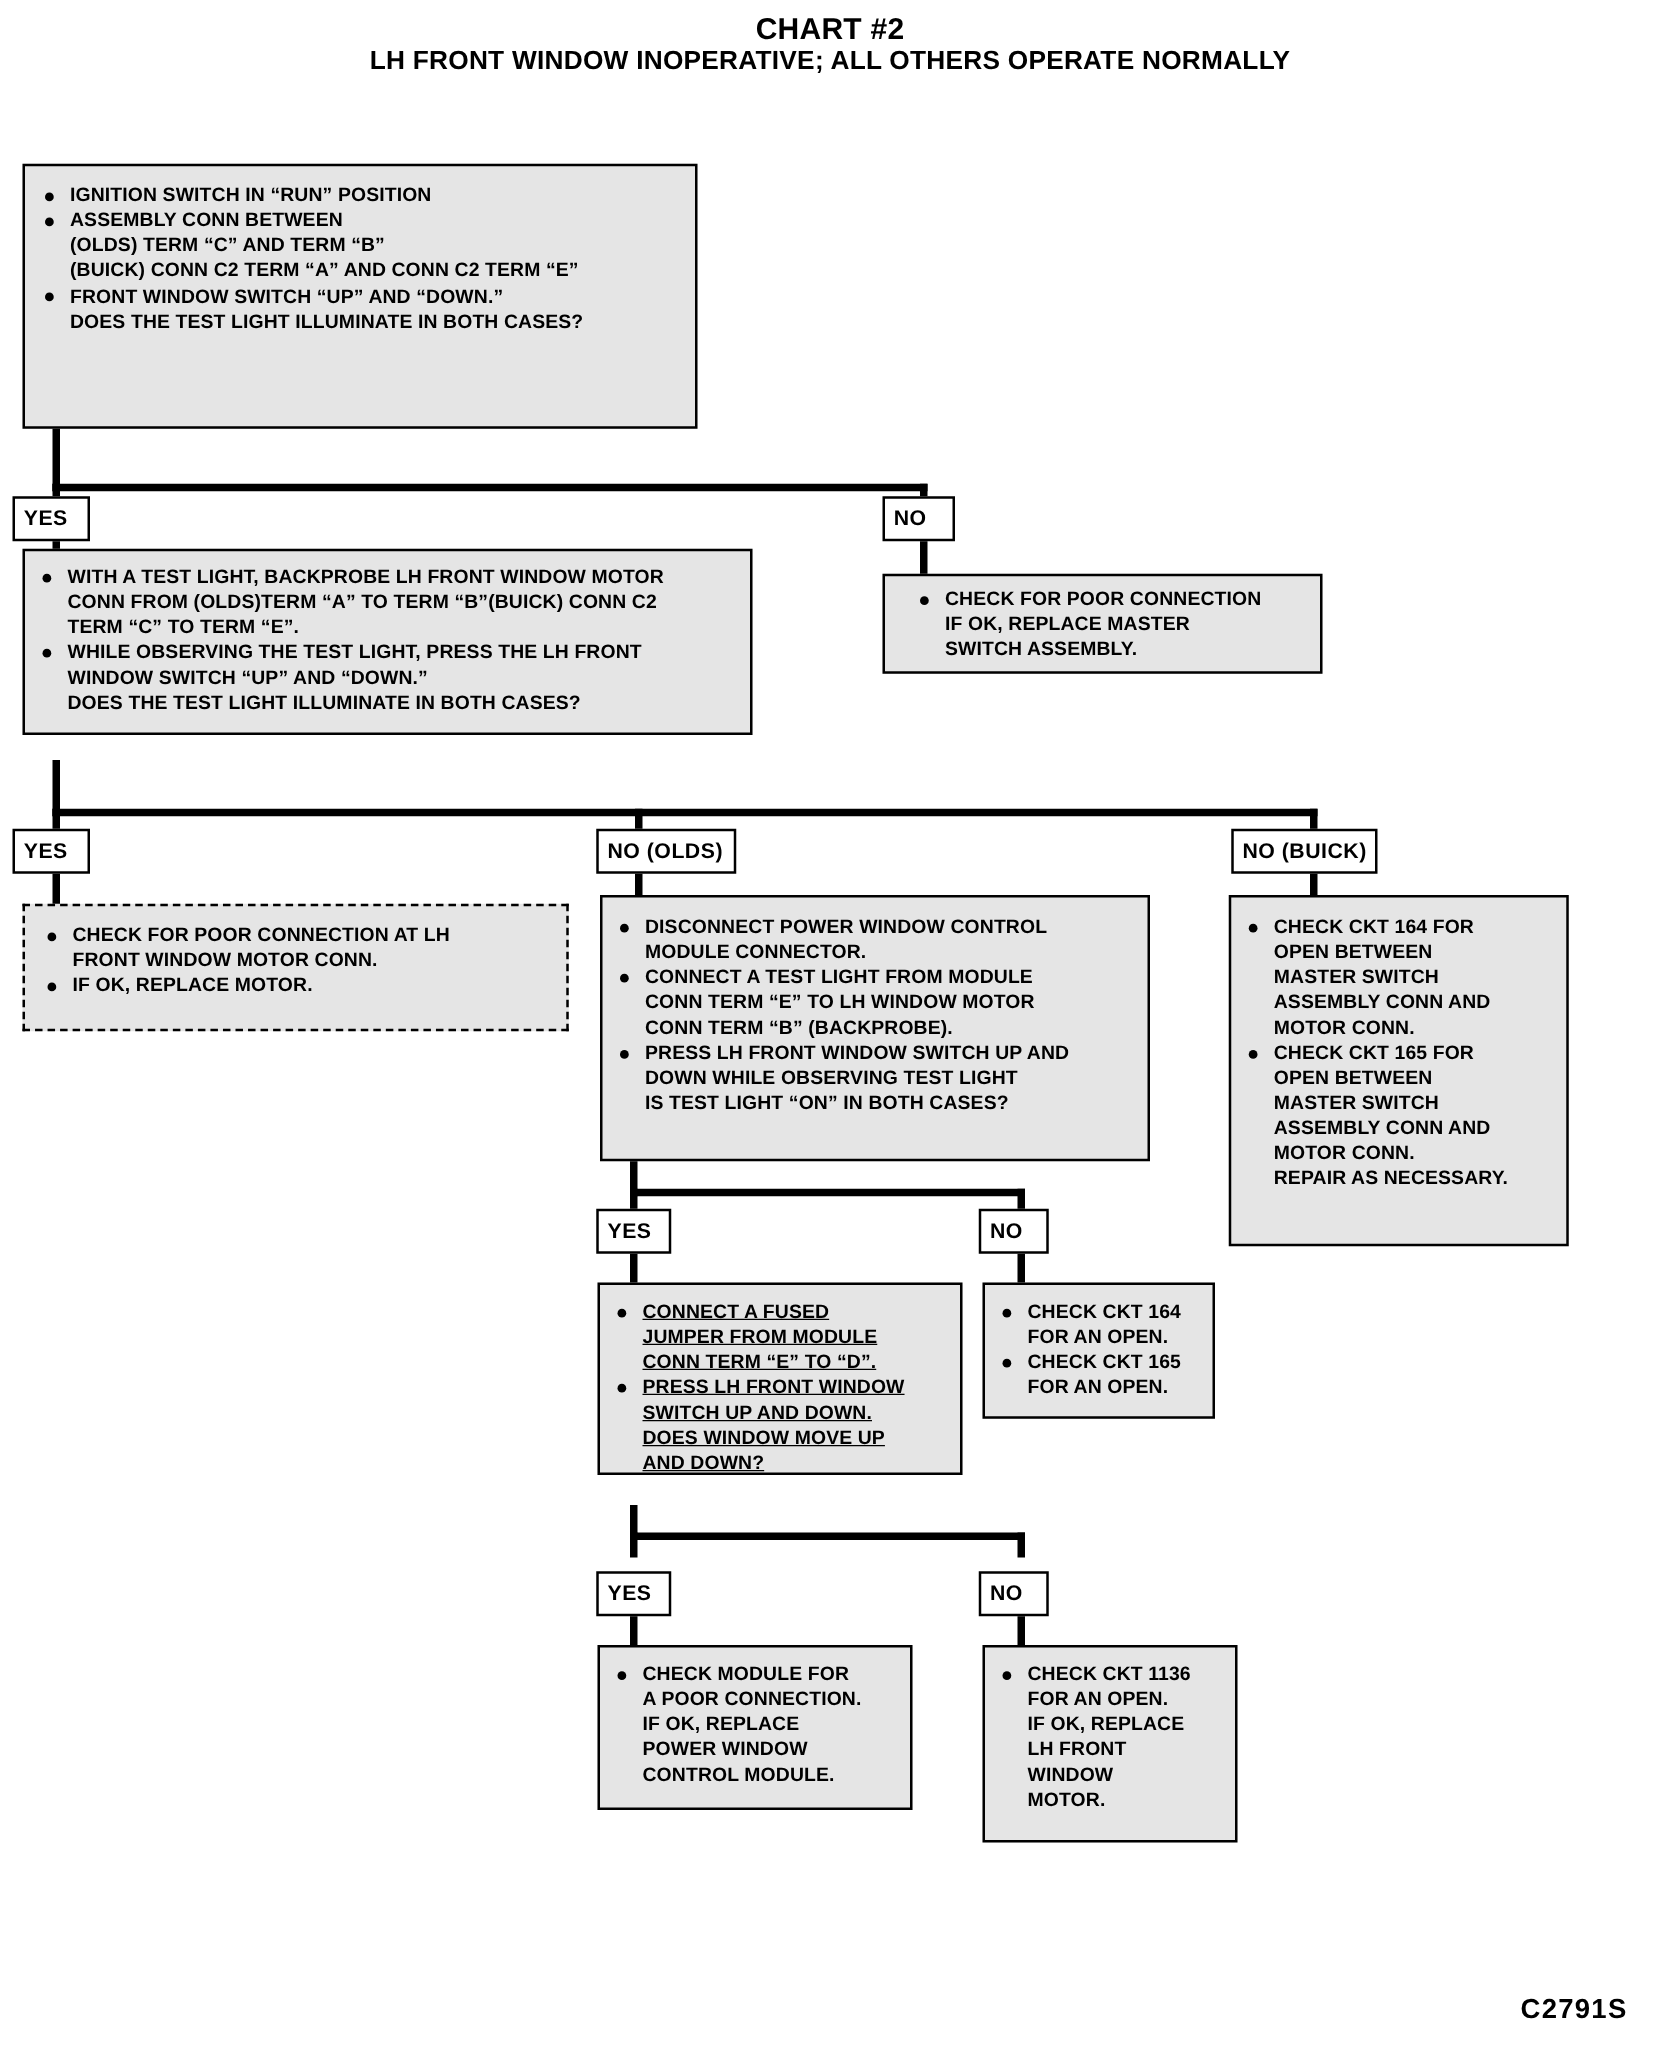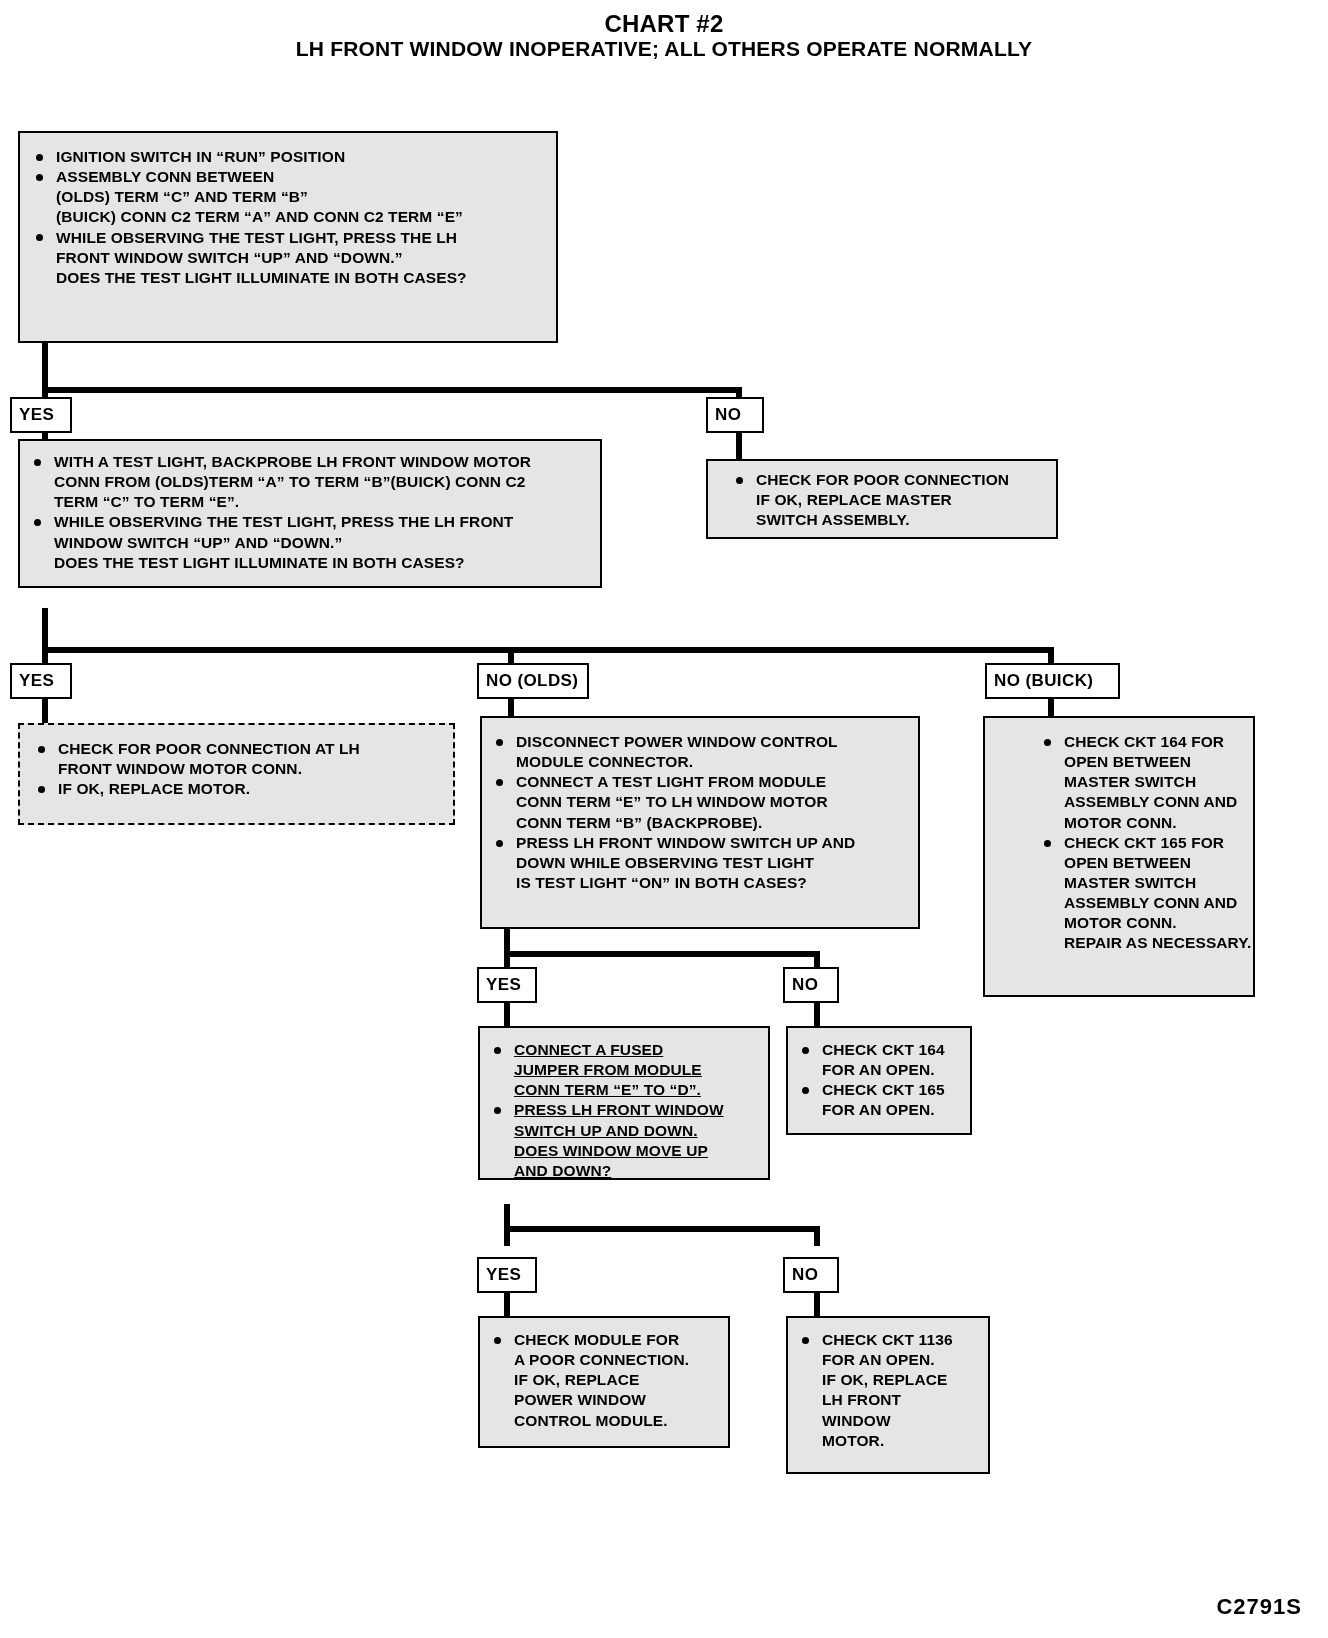--- a/index.html
+++ b/index.html
@@ -69,21 +69,20 @@
           <span class="ln">IGNITION SWITCH IN “RUN” POSITION</span>
         </div>
         <div class="li">
           <span class="bullet"></span>
           <span class="ln">ASSEMBLY CONN BETWEEN</span>
           <span class="ln">(OLDS) TERM “C” AND TERM “B”</span>
           <span class="ln">(BUICK) CONN C2 TERM “A” AND CONN C2 TERM “E”</span>
         </div>
         <div class="li">
           <span class="bullet"></span>
-          <span class="ln">WHILE OBSERVING THE TEST LIGHT, PRESS THE LH</span>
           <span class="ln">FRONT WINDOW SWITCH “UP” AND “DOWN.”</span>
           <span class="ln">DOES THE TEST LIGHT ILLUMINATE IN BOTH CASES?</span>
         </div>
       </div>
   </div>
 
   <div class="v" style="left:42px;top:343px;height:50px;"></div>
   <div class="h" style="left:42px;top:387px;width:700px;"></div>
   <div class="v" style="left:42px;top:387px;height:20px;"></div>
   <div class="v" style="left:736px;top:387px;height:20px;"></div>
@@ -123,21 +122,21 @@
   </div>
 
   <div class="v" style="left:42px;top:608px;height:45px;"></div>
   <div class="h" style="left:42px;top:647px;width:1012px;"></div>
   <div class="v" style="left:42px;top:647px;height:20px;"></div>
   <div class="v" style="left:508px;top:647px;height:20px;"></div>
   <div class="v" style="left:1048px;top:647px;height:20px;"></div>
 
   <div class="tag" style="left:10px;top:663px;width:62px;height:36px;">YES</div>
   <div class="tag" style="left:477px;top:663px;width:112px;height:36px;">NO (OLDS)</div>
-  <div class="tag" style="left:985px;top:663px;width:135px;height:36px;">NO (BUICK)</div>
+  <div class="tag" style="left:985px;top:663px;width:117px;height:36px;">NO (BUICK)</div>
 
   <div class="v" style="left:42px;top:699px;height:26px;"></div>
   <div class="v" style="left:508px;top:699px;height:21px;"></div>
   <div class="v" style="left:1048px;top:699px;height:21px;"></div>
 
   <div class="box dashed" style="left:18px;top:723px;width:437px;height:102px;">
     <div class="ul" style="padding:14px 8px 0 12px;">
         <div class="li">
           <span class="bullet"></span>
           <span class="ln">CHECK FOR POOR CONNECTION AT LH</span>
@@ -166,21 +165,21 @@
         <div class="li">
           <span class="bullet"></span>
           <span class="ln">PRESS LH FRONT WINDOW SWITCH UP AND</span>
           <span class="ln">DOWN WHILE OBSERVING TEST LIGHT</span>
           <span class="ln">IS TEST LIGHT “ON” IN BOTH CASES?</span>
         </div>
       </div>
   </div>
 
   <div class="box" style="left:983px;top:716px;width:272px;height:281px;">
-    <div class="ul" style="padding:14px 6px 0 8px;margin-left:45px;">
+    <div class="ul" style="padding:14px 6px 0 8px;">
         <div class="li">
           <span class="bullet"></span>
           <span class="ln">CHECK CKT 164 FOR</span>
           <span class="ln">OPEN BETWEEN</span>
           <span class="ln">MASTER SWITCH</span>
           <span class="ln">ASSEMBLY CONN AND</span>
           <span class="ln">MOTOR CONN.</span>
         </div>
         <div class="li">
           <span class="bullet"></span>

